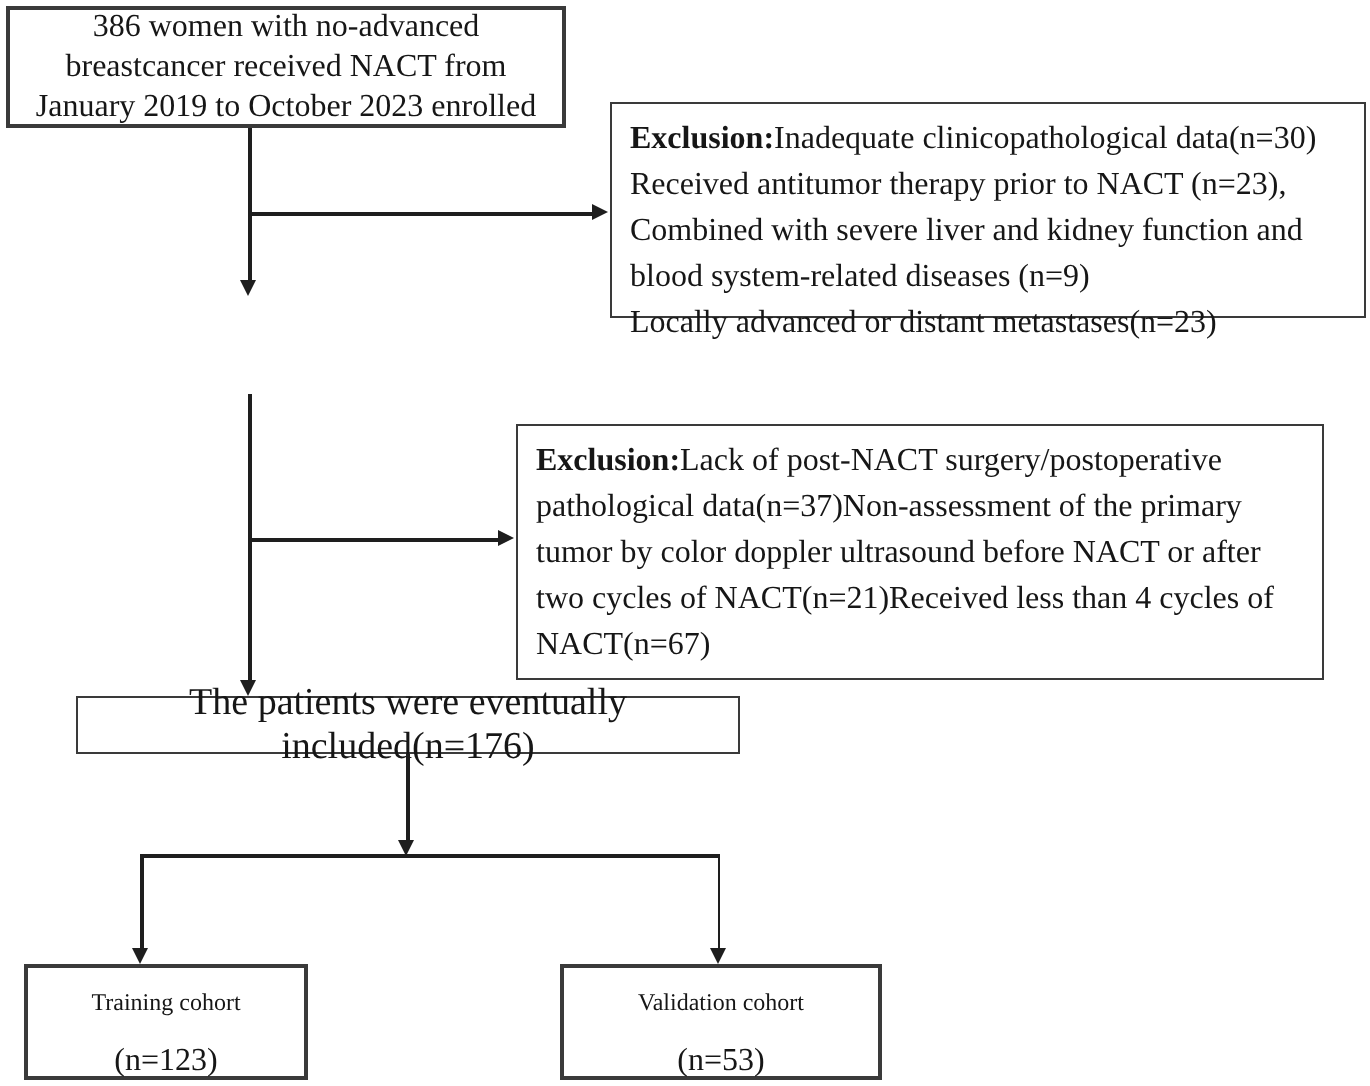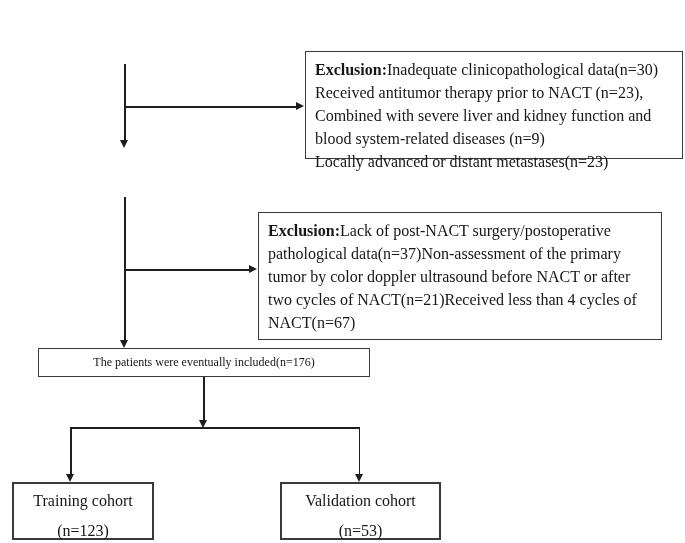--- a/index.html
+++ b/index.html
@@ -41,28 +41,28 @@
   }
   .excl-label {
     font-weight: bold;
   }
   .cohort-box {
     display: flex;
     flex-direction: column;
     align-items: center;
     padding-top: 7px;
   }
-  .cohort-box .l1 { font-size: 16px; line-height: 20px; }
+  .cohort-box .l1 { font-size: 12px; line-height: 20px; }
   .cohort-box .l2 { font-size: 16px; line-height: 20px; margin-top: 10px; }
 
   #box-enrolled   { left: 3px;   top: 3px;   width: 280px; height: 61px; font-size: 16px; line-height: 20px; }
   #box-excl1      { left: 305px; top: 51px;  width: 378px; height: 108px; }
   #box-eligible   { left: 50px;  top: 148px; width: 158px; height: 49px; font-size: 16px; line-height: 22px; }
   #box-excl2      { left: 258px; top: 212px; width: 404px; height: 128px; }
-  #box-included   { left: 38px;  top: 348px; width: 332px; height: 29px; font-size: 12px; border-width: 1.5px; }
+  #box-included   { left: 38px;  top: 348px; width: 332px; height: 29px; font-size: 19px; border-width: 1.5px; }
   #box-training   { left: 12px;  top: 482px; width: 142px; height: 58px; }
   #box-validation { left: 280px; top: 482px; width: 161px; height: 58px; }
 
   .cline {
     position: absolute;
     background: #1e1e1e;
   }
   .arrow-down {
     position: absolute;
     width: 0; height: 0;
@@ -76,20 +76,25 @@
     border-top: 4.5px solid transparent;
     border-bottom: 4.5px solid transparent;
     border-left: 8px solid #1e1e1e;
   }
 </style>
 </head>
 <body>
 
 <div class="canvas">
 
+  <div class="box center-box" id="box-enrolled">
+    <span class="txt">386 women with  no-advanced
+breastcancer received NACT from
+January 2019 to October 2023 enrolled</span>
+  </div>
 
   <div class="box excl-box" id="box-excl1"><span class="excl-label">Exclusion:</span><span>Inadequate clinicopathological data(n=30)
 Received antitumor therapy prior to NACT (n=23),
 Combined with severe liver and kidney function and
 blood system-related diseases (n=9)
 Locally advanced or distant metastases(n=23)</span></div>
 
 
   <div class="box excl-box" id="box-excl2"><span class="excl-label">Exclusion:</span><span>Lack of post-NACT surgery/postoperative
 pathological data(n=37)Non-assessment of the primary

